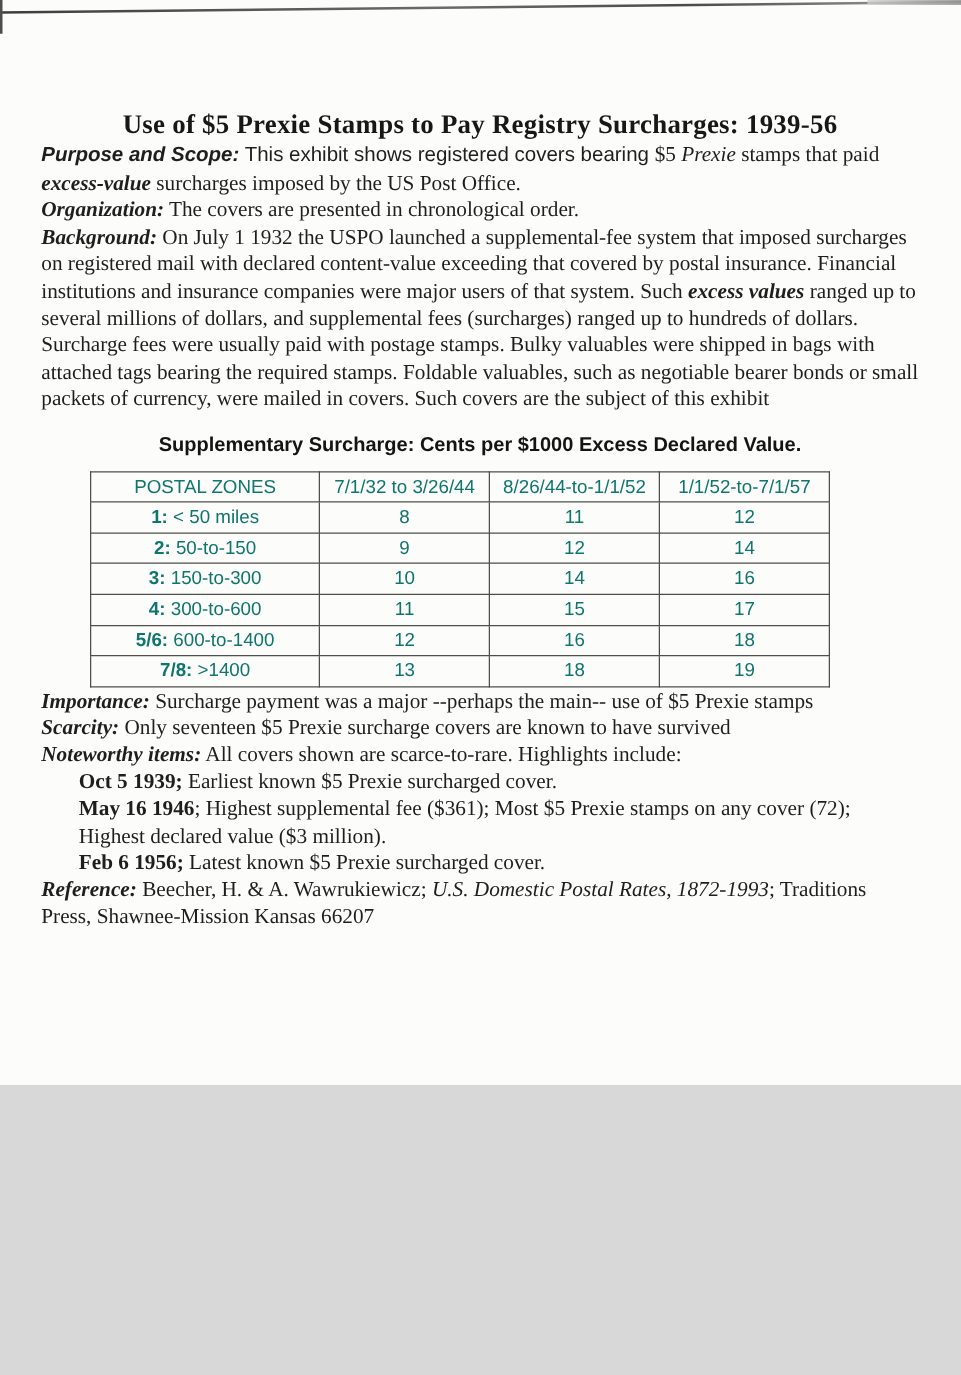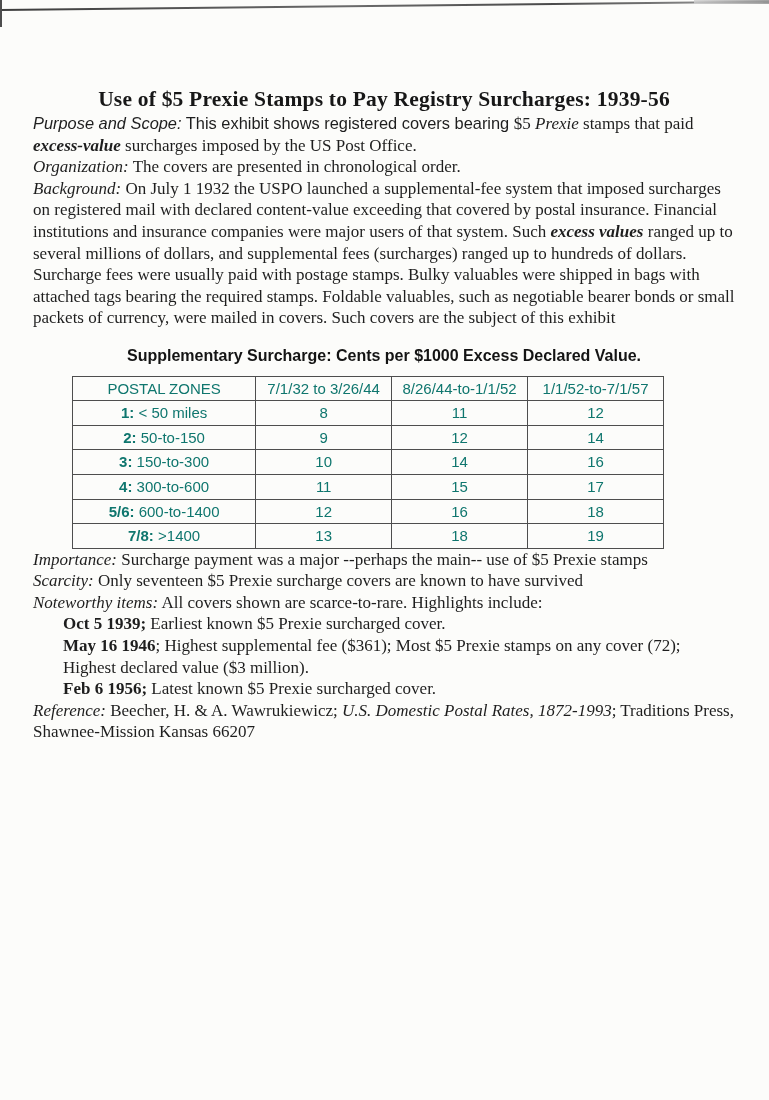--- a/index.html
+++ b/index.html
@@ -1,18 +1,18 @@
 <!DOCTYPE html>
 <html><head>
 <meta charset="utf-8">
 <style>
   html,body { margin:0; padding:0; background:#d8d8d8; }
   .page {
     position:relative;
-    width:769px; height:1100px;
+    width:769px; height:868px;
     margin:0 auto;
     background:#fcfcfa;
     overflow:hidden;
     color:#1e1e1e;
   }
   
   .scan-line {
     position:absolute; top:9px; left:-4px; width:790px; height:2px;
     background:linear-gradient(to right,#3c3c3c,#6a6a6a 45%,#4a4a4a 70%,#9a9a9a 95%,#b5b5b5);
     transform:rotate(-0.62deg); transform-origin:left top;
@@ -32,21 +32,21 @@
   }
   .title {
     margin:86px 0 0 0;
     text-align:center;
     font-size:21.5px; line-height:27px;
     font-weight:bold;
     letter-spacing:.2px;
     color:#171717;
   }
   p.para { margin:0; }
-  .lbl { font-weight:normal; font-style:italic; }
+  .lbl { font-weight:bold; font-style:italic; }
   .sans { font-family:"Liberation Sans", sans-serif; font-size:16.4px; }
   .it { font-style:italic; }
   .bi { font-weight:bold; font-style:italic; }
   .p-purpose { margin-top:49px; }
   .p-org { margin-top:15px; }
   .p-background { margin-top:15px; }
   .table-title {
     margin:16px 0 0 0; text-align:center;
     font-family:"Liberation Sans", sans-serif;
     font-weight:bold; font-size:16px; color:#141414;

